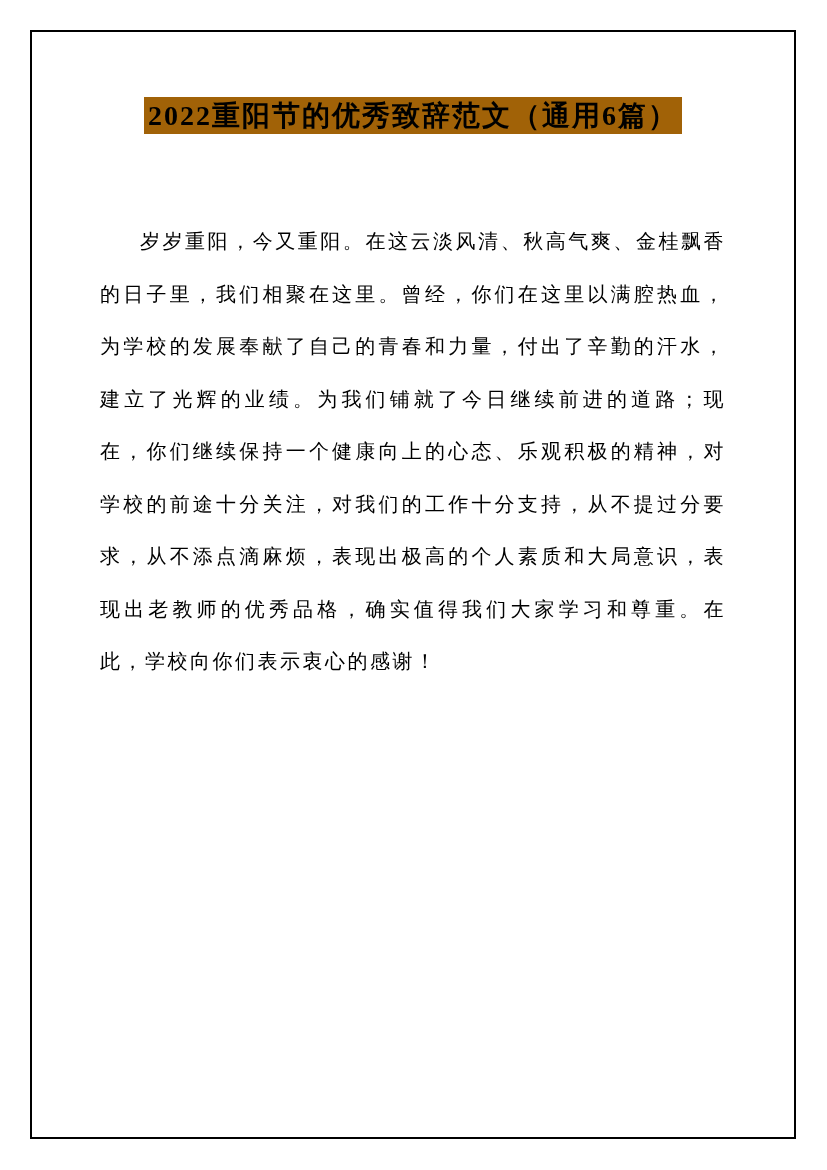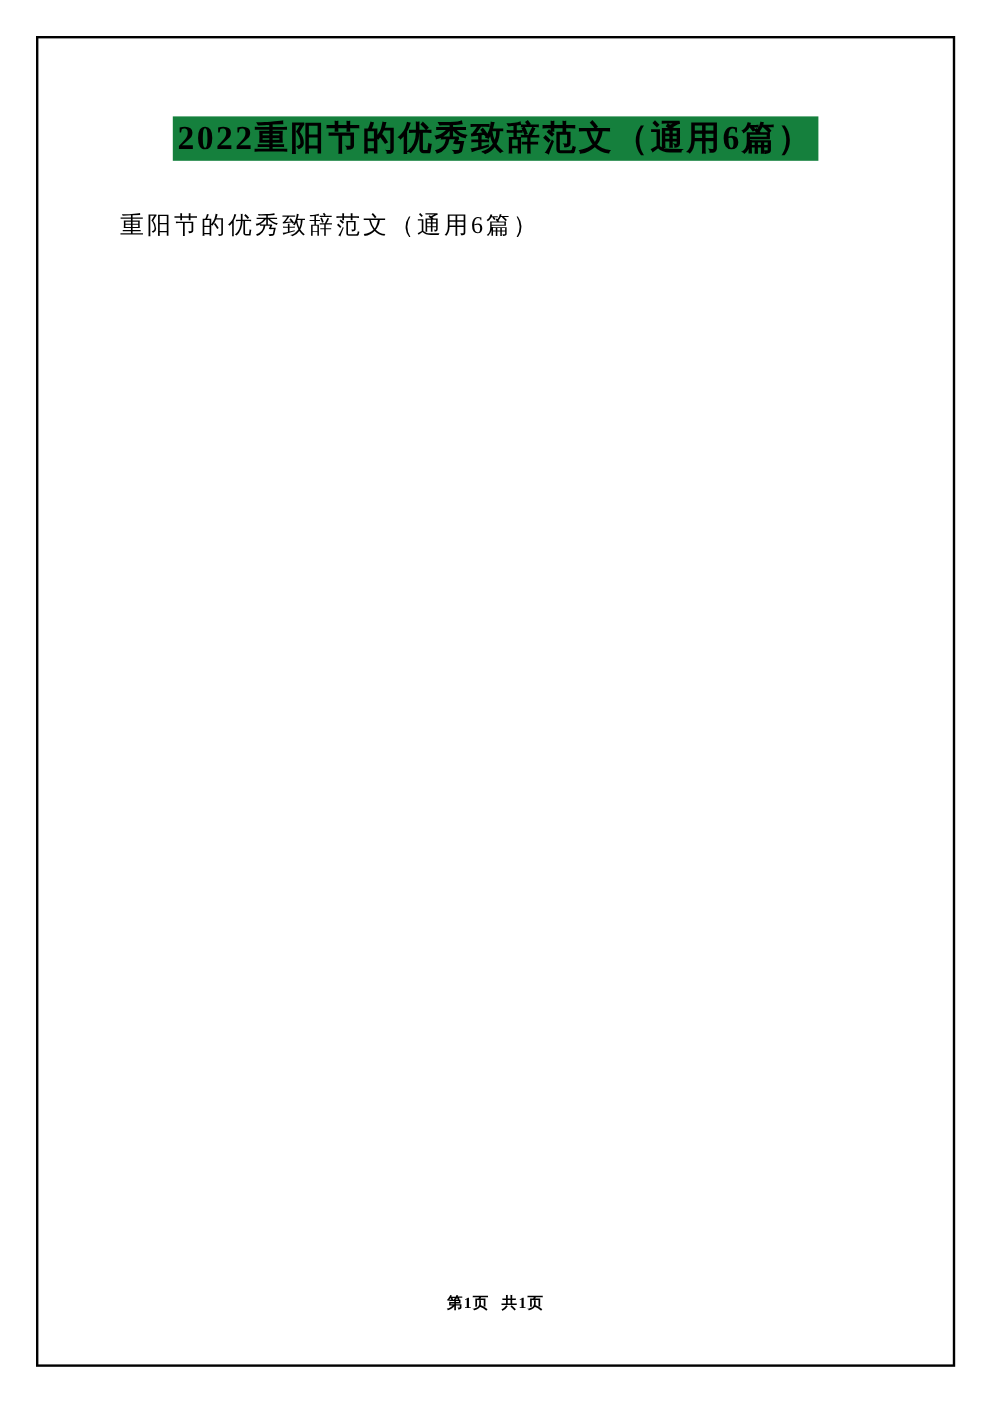--- a/index.html
+++ b/index.html
@@ -25,21 +25,21 @@
   .doc-title {
     text-align: center;
     font-size: 28px;
     font-weight: bold;
     letter-spacing: 2px;
     line-height: 40px;
     margin-bottom: 26px;
     white-space: nowrap;
   }
   .doc-title .highlight {
-    background: #15803d;
+    background: #a16207;
     padding: 3px 4px;
   }
   .doc-body {
     font-size: 20px;
     letter-spacing: 2.5px;
     line-height: 52.5px;
     text-align: justify;
   }
   .para { margin: 0; }
   .para.indent { text-indent: 2em; }
@@ -57,21 +57,18 @@
   .page-footer span { margin: 0 5px; }
 </style>
 </head>
 <body>
 
 <div class="page-frame">
 
   <h1 class="doc-title"><span class="highlight">2022重阳节的优秀致辞范文（通用6篇）</span></h1>
 
   <div class="doc-body">
-    <p class="para">重阳节的优秀致辞范文（通用6篇）</p>
     <div class="spacer"></div>
+    <p class="para indent">岁岁重阳，今又重阳。在这云淡风清、秋高气爽、金桂飘香的日子里，我们相聚在这里。曾经，你们在这里以满腔热血，为学校的发展奉献了自己的青春和力量，付出了辛勤的汗水，建立了光辉的业绩。为我们铺就了今日继续前进的道路；现在，你们继续保持一个健康向上的心态、乐观积极的精神，对学校的前途十分关注，对我们的工作十分支持，从不提过分要求，从不添点滴麻烦，表现出极高的个人素质和大局意识，表现出老教师的优秀品格，确实值得我们大家学习和尊重。在此，学校向你们表示衷心的感谢！</p>
   </div>
 
-  <div class="page-footer">
-    <span>第1页</span><span>共1页</span>
-  </div>
 
 </div>
 
 </body></html>

